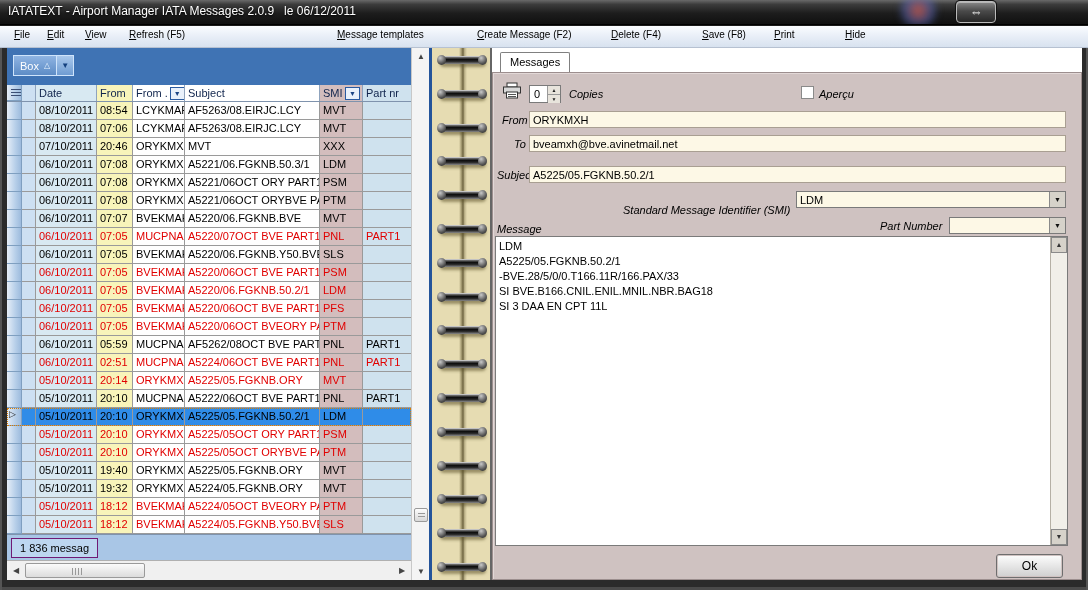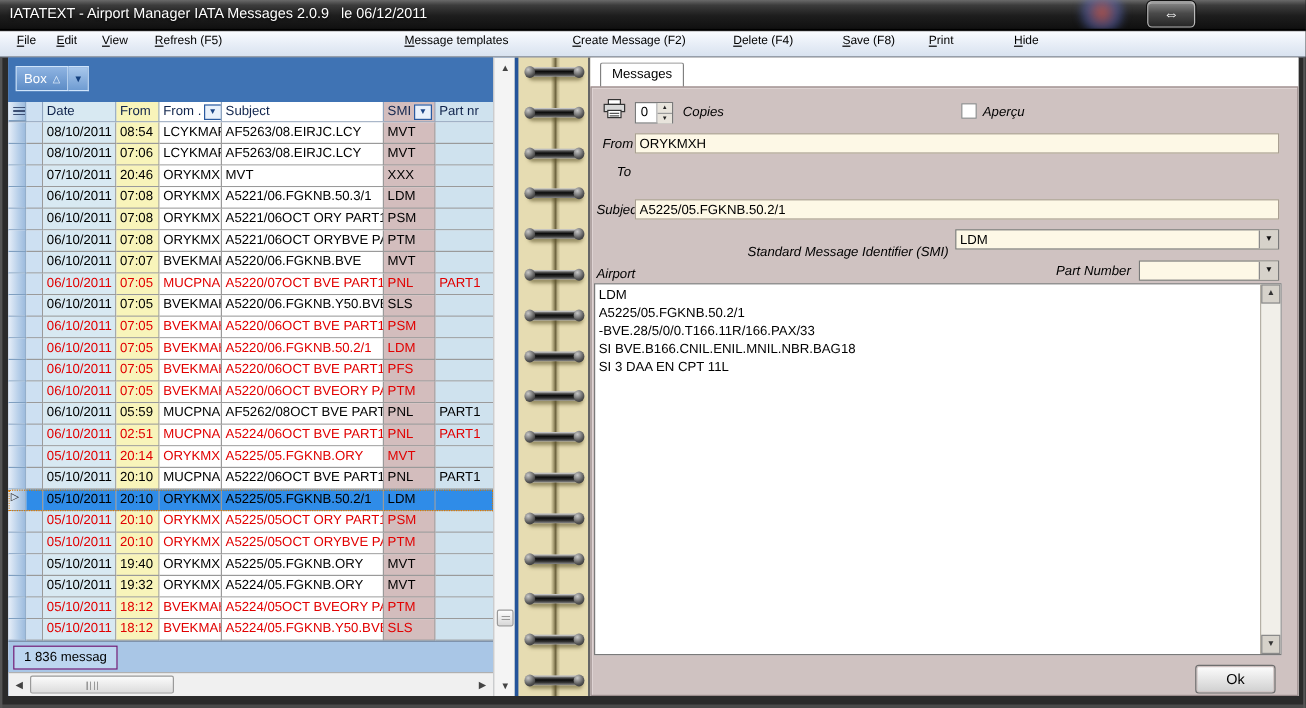--- a/index.html
+++ b/index.html
@@ -513,37 +513,38 @@
         </div>
         <span class="lbl" style="left:76px; top:15px;">Copies</span>
 
         <div class="chk"></div>
         <span class="lbl" style="left:326px; top:15px;">Aperçu</span>
 
         <span class="lbl" style="left:9px; top:41px;">From</span>
         <input class="field" style="left: 36px; top: 38px; width: 537px;" value="ORYKMXH">
 
         <span class="lbl" style="left:21px; top:65px;">To</span>
+        <input class="field" style="left: 36px; top: 62px; width: 537px;" value="bveamxh@bve.avinetmail.net">
 
         <span class="lbl" style="left:4px; top:96px;">Subject</span>
         <input class="field" style="left: 36px; top: 93px; width: 537px;" value="A5225/05.FGKNB.50.2/1">
 
         <span class="lbl" style="left:130px; top:121px;margin-top:10px;">Standard Message Identifier (SMI)</span>
         <div class="combo" style="left:303px; top:118px; width:270px;">
           <span class="val">LDM</span>
           <span class="btn">▼</span>
         </div>
 
         <span class="lbl" style="left:387px; top:147px;">Part Number</span>
         <div class="combo" style="left:456px; top:144px; width:117px;">
           <span class="val"></span>
           <span class="btn">▼</span>
         </div>
 
-        <span class="lbl" style="left:4px; top:150px;">Airport</span>
+        <span class="lbl" style="left:4px; top:150px;">Message</span>
 
         <div class="msgbox">
           <div class="msg-text" id="msg-text">LDM
 A5225/05.FGKNB.50.2/1
 -BVE.28/5/0/0.T166.11R/166.PAX/33
 SI BVE.B166.CNIL.ENIL.MNIL.NBR.BAG18
 SI 3 DAA EN CPT 11L</div>
           <div class="msg-scroll">
             <div class="up">▲</div>
             <div class="dn">▼</div>

